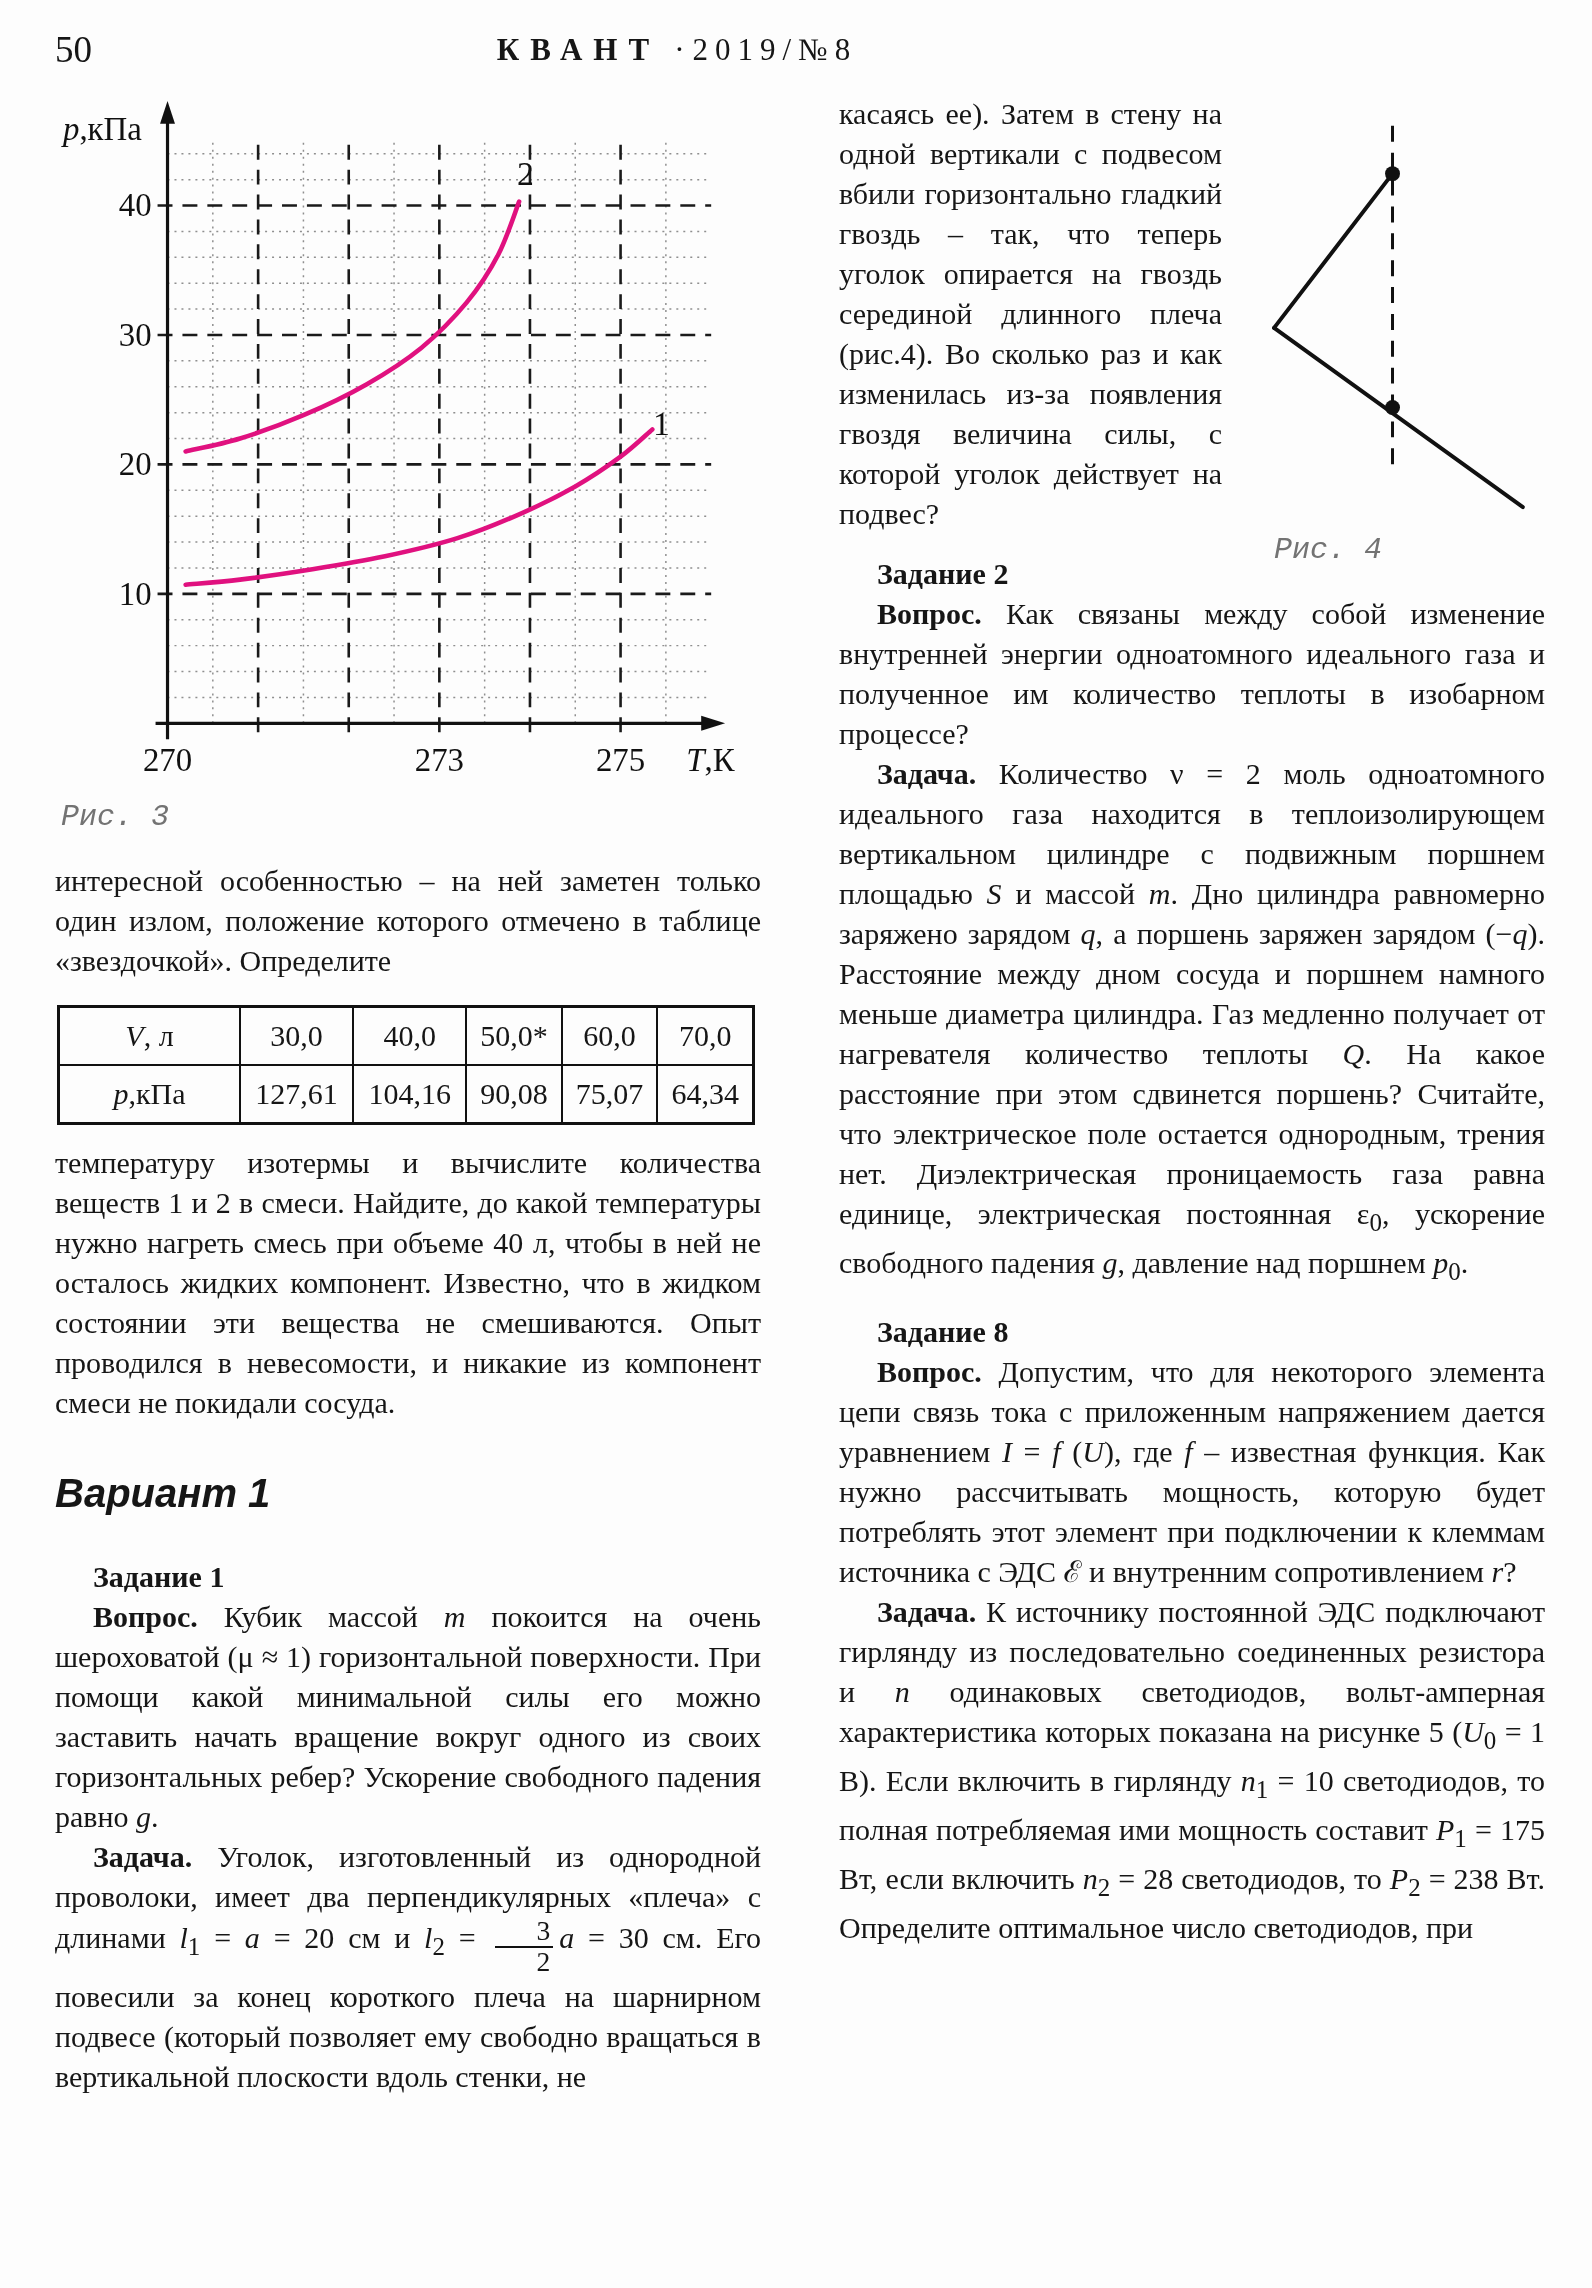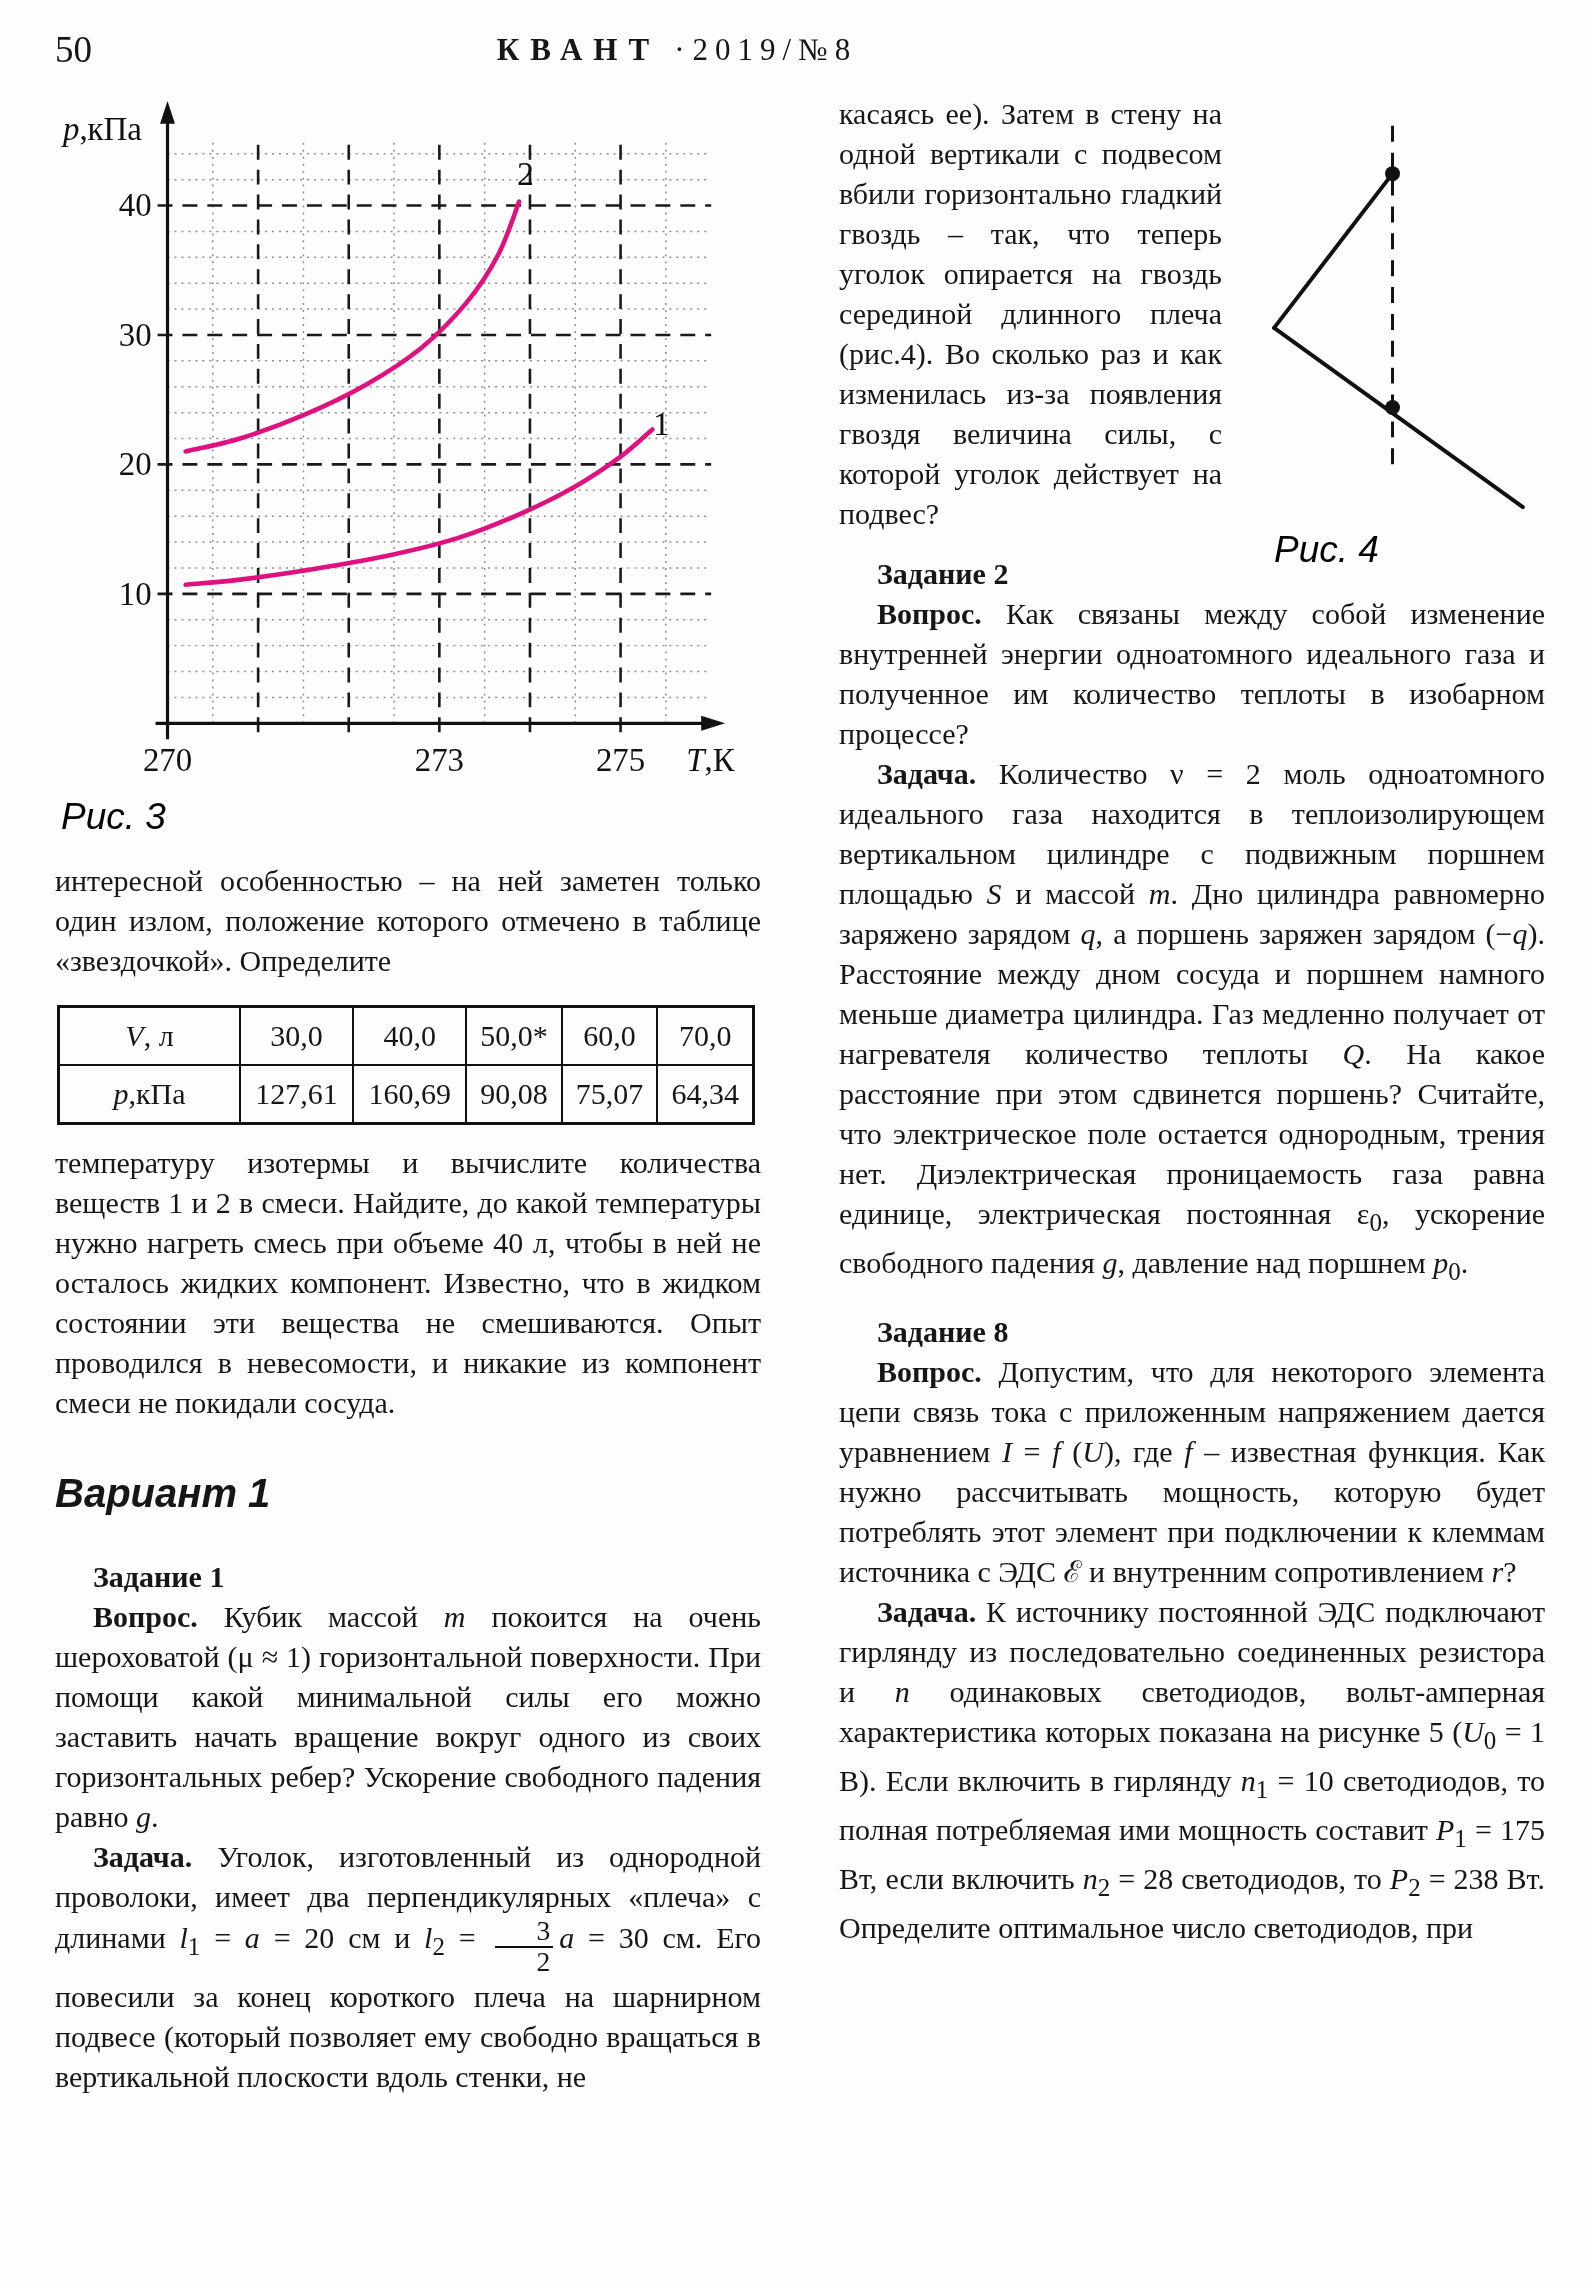--- a/index.html
+++ b/index.html
@@ -19,21 +19,21 @@
   
   .cols{display:flex;gap:78px;}
   .col{flex:0 0 706px;width:706px;font-size:30px;line-height:40px;}
   p{margin:0;text-align:justify;text-indent:38px;}
   p.noind{text-indent:0;}
   .tasktitle{font-weight:bold;text-indent:38px;}
   .stage{font-family:"Liberation Sans",sans-serif;font-weight:bold;font-size:33px;
          text-align:center;margin:38px 0 0;letter-spacing:0.3px;text-indent:0;}
   .variant{font-family:"Liberation Sans",sans-serif;font-weight:bold;font-style:italic;
            font-size:40px;text-align:left;margin:50px 0 44px;text-indent:0;}
-  .figcap{font-family:Liberation Sans, sans-serif;font-style:italic;font-size:37px;color:#000000;}
+  .figcap{font-family:Liberation Mono, monospace;font-style:italic;font-size:30px;color:#737373;}
   .cap3{margin:6px 0 24px 6px;}
   
   .chart{display:block;}
   .chart .minor{stroke:#8f8f8f;stroke-width:1.5;stroke-dasharray:2 5;fill:none;}
   .chart .major{stroke:#1a1a1a;stroke-width:2.6;stroke-dasharray:15 10;fill:none;}
   .chart .axis{stroke:#111;stroke-width:3.2;fill:none;}
   .chart .ticklab{font-family:"Liberation Serif",serif;font-size:33px;fill:#111;}
   .chart .serieslab{font-family:"Liberation Serif",serif;font-size:34px;fill:#111;text-anchor:middle;}
   
   table.datatable{border-collapse:collapse;margin:24px 0 18px 2px;width:698px;border-radius:24px;}
@@ -130,21 +130,21 @@
           <td class="lab"><i>V</i>, л</td>
           <td>30,0</td>
           <td>40,0</td>
           <td>50,0*</td>
           <td>60,0</td>
           <td>70,0</td>
         </tr>
         <tr>
           <td class="lab"><i>p</i>,кПа</td>
           <td>127,61</td>
-          <td>160,69</td>
+          <td>104,16</td>
           <td>90,08</td>
           <td>75,07</td>
           <td>64,34</td>
         </tr>
       </tbody>
         </table>
 
       <p class="noind">температуру изотермы и вычислите количества веществ 1 и 2 в смеси. Найдите, до какой температуры нужно нагреть смесь при объеме 40 л, чтобы в ней не осталось жидких компонент. Известно, что в жидком состоянии эти вещества не смешиваются. Опыт проводился в невесомости, и никакие из компонент смеси не покидали сосуда.</p>
 
       <h3 class="variant">Вариант 1</h3>

